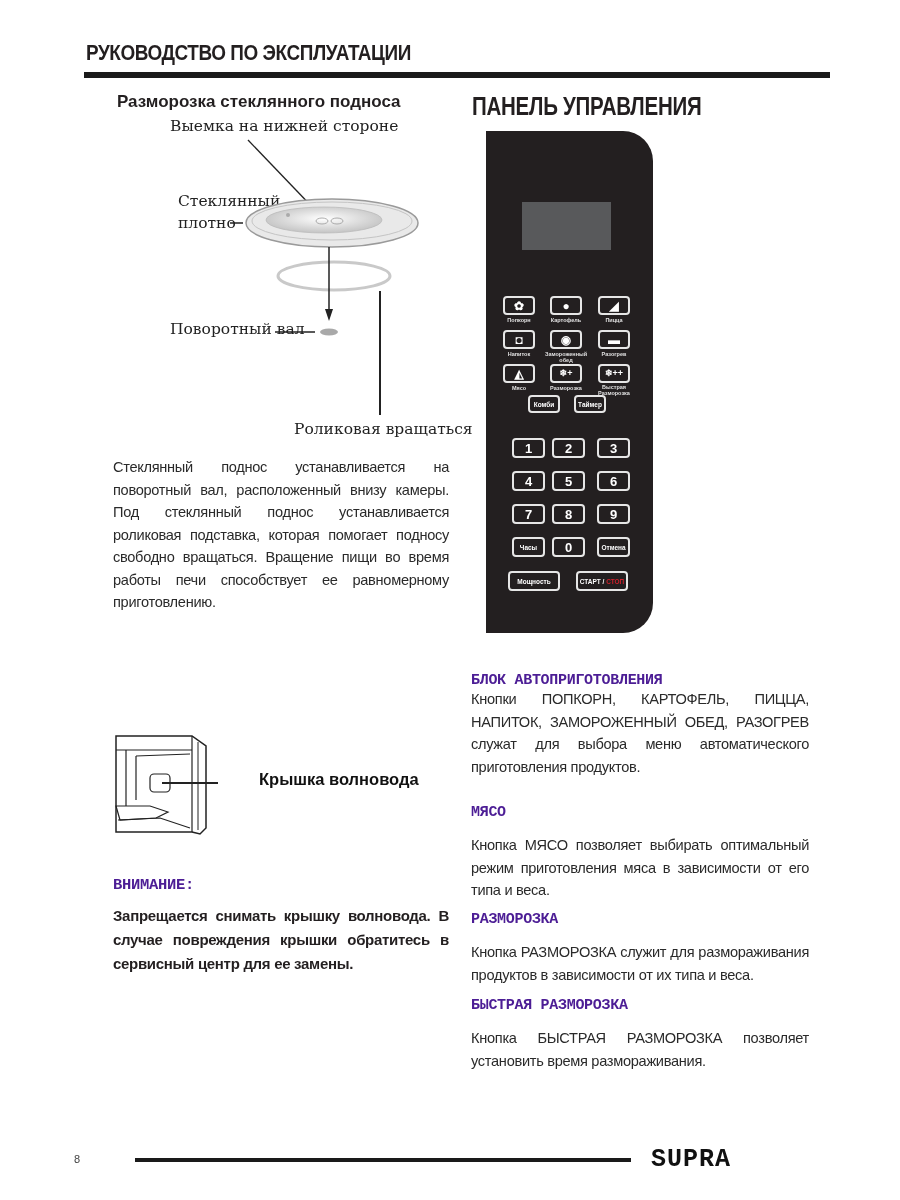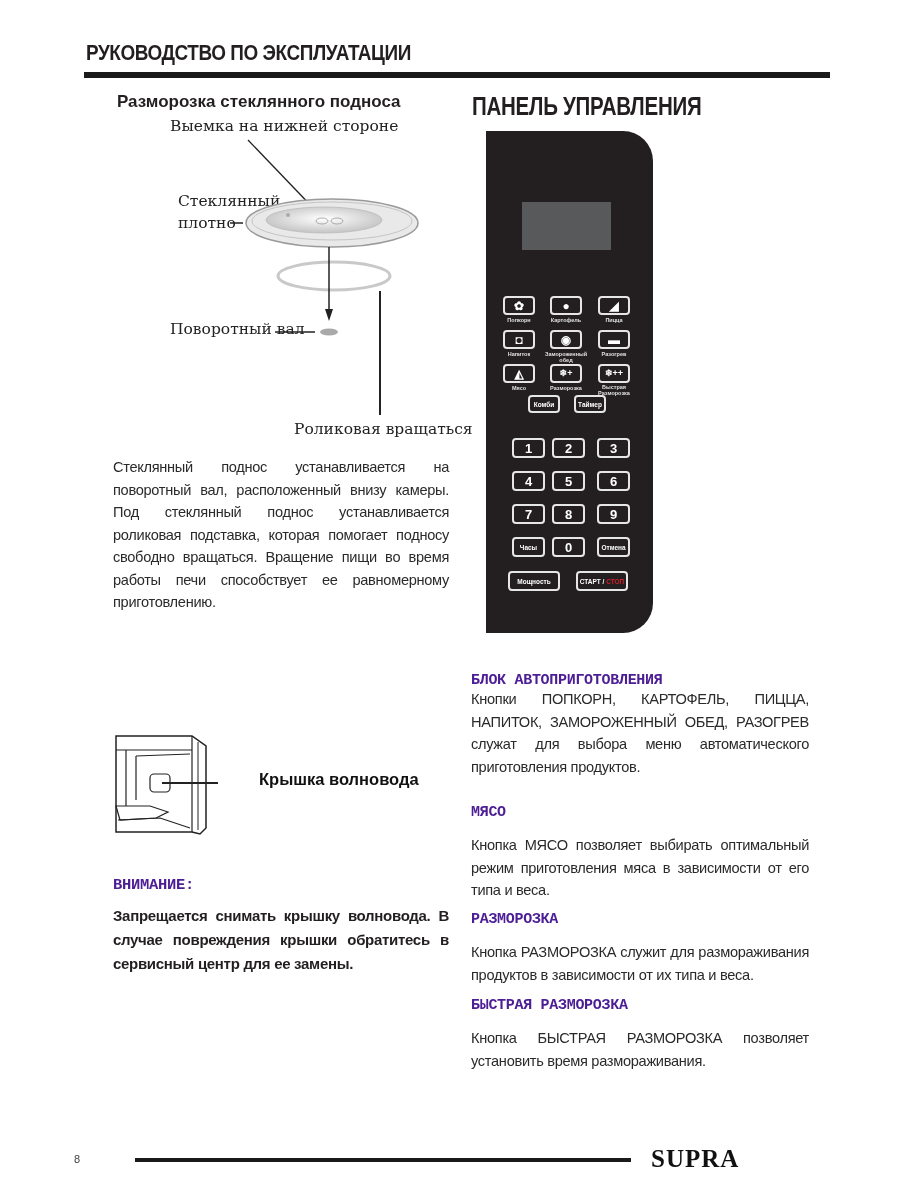--- a/index.html
+++ b/index.html
@@ -28,21 +28,21 @@
   .kicon { font-size: 12px; color: #ffffff; line-height: 1; }
   .klabel { position: absolute; width: 50px; text-align: center; color: #e0e0e0; font-size: 5.5px; line-height: 6px; font-weight: bold; }
   .num { font-size: 13px; }
   .small-txt { font-size: 6.5px; }
   .red { color: #d0202a; }
 
   .right-col { left: 471px; width: 338px; }
 
   .footer-num { left: 74px; top: 1153px; font-size: 11px; color: #444; }
   .footer-rule { left: 135px; top: 1158px; width: 496px; height: 4px; background: #1a1a1a; }
-  .brand { left: 651px; top: 1145px; font-family: Liberation Serif, serif; font-weight: bold; font-size: 25px; letter-spacing: 1px; color: #111; text-align: right; }
+  .brand { left: 651px; top: 1145px; font-family: Liberation Mono, monospace; font-weight: bold; font-size: 25px; letter-spacing: 1px; color: #111; text-align: right; }
 </style>
 </head>
 <body>
 
 <div class="abs header-title">РУКОВОДСТВО ПО ЭКСПЛУАТАЦИИ</div>
 <div class="abs header-rule"></div>
 
 <div class="abs fig-title">Разморозка стеклянного подноса</div>
 <div class="abs serif-label" style="left:122px; top:117px;">Выемка на нижней стороне</div>
 <div class="abs serif-label" style="left:130px; top:192px;">Стеклянный</div>

